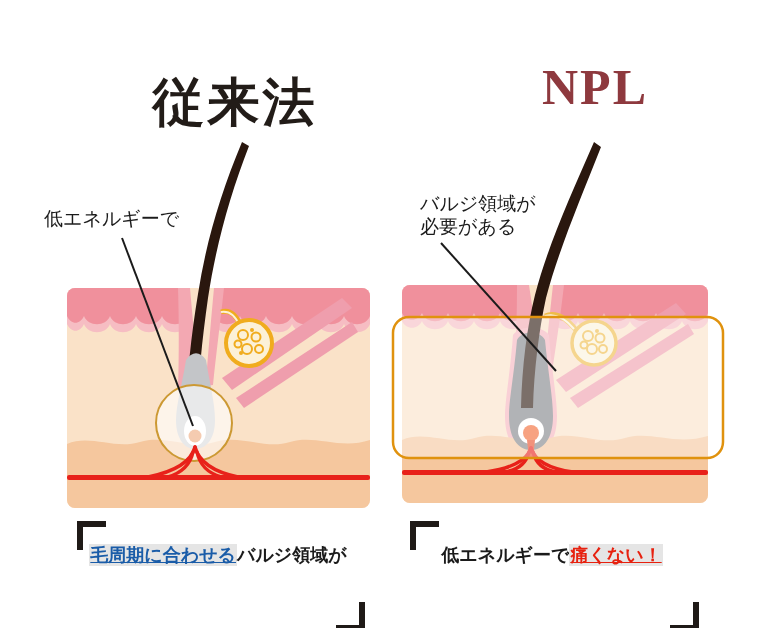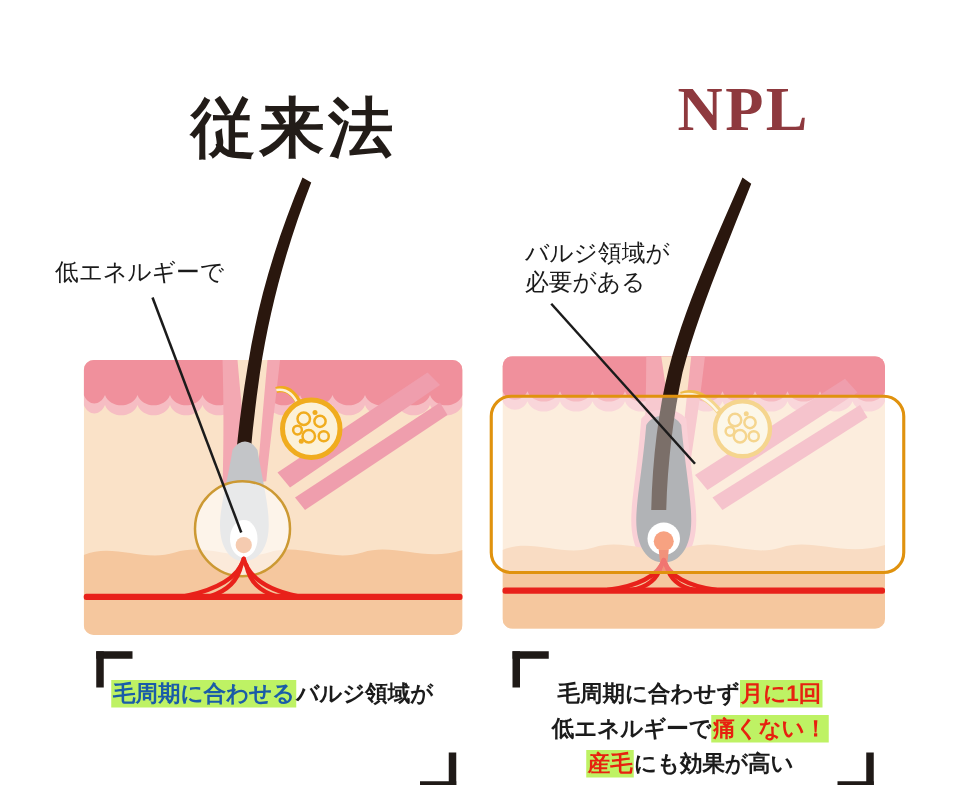--- a/index.html
+++ b/index.html
@@ -17,21 +17,21 @@
     font-size:50px;letter-spacing:2px;color:#8e393e;}
   
   .callout{font-size:19px;color:#1b1b1b;line-height:23px;white-space:nowrap;}
   .callout-left{left:44px;top:207px;}
   .callout-right{left:376px;top:192px;margin-left:44px;}
   
   .notes{font-size:18px;font-weight:bold;color:#1b1b1b;line-height:28px;
          text-align:center;white-space:nowrap;}
   .notes-left{left:70px;top:541px;width:296px;}
   .notes-right{left:405px;top:541px;width:294px;}
-  .hl{background:#bef264;padding:1px 1px;}
+  .hl{background:#e5e5e5;padding:1px 1px;text-decoration:underline;}
   .blue{color:#1a5ca8;}
   .red{color:#e7210f;}
   
   .brk{width:23px;height:23px;}
   .brk-tl{border-top:6px solid #1f1a17;border-left:6px solid #1f1a17;}
   .brk-br{border-bottom:6px solid #1f1a17;border-right:6px solid #1f1a17;}
   svg{display:block;}
 </style>
 </head>
 <body>
@@ -161,18 +161,16 @@
   <div class="abs brk brk-tl" style="left:77px;top:521px;"></div>
   <div class="abs brk brk-br" style="left:336px;top:602px;"></div>
   <div class="abs brk brk-tl" style="left:410px;top:521px;"></div>
   <div class="abs brk brk-br" style="left:670px;top:602px;"></div>
 
   <div class="abs notes notes-left">
     <div><span class="hl blue">毛周期に合わせる</span><span>バルジ領域が</span></div>
   </div>
 
   <div class="abs notes notes-right">
-    <div><span>毛周期に合わせず</span><span class="hl red">月に1回</span></div>
     <div><span>低エネルギーで</span><span class="hl red">痛くない！</span></div>
-    <div><span class="hl red">産毛</span><span>にも効果が高い</span></div>
   </div>
 
 </div>
 
 </body></html>

